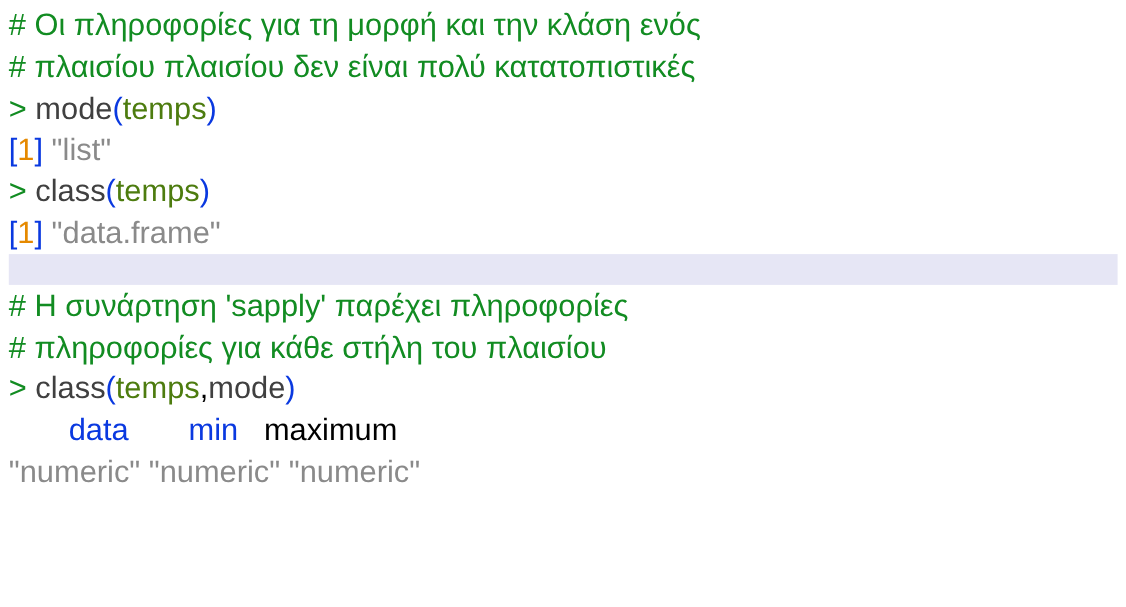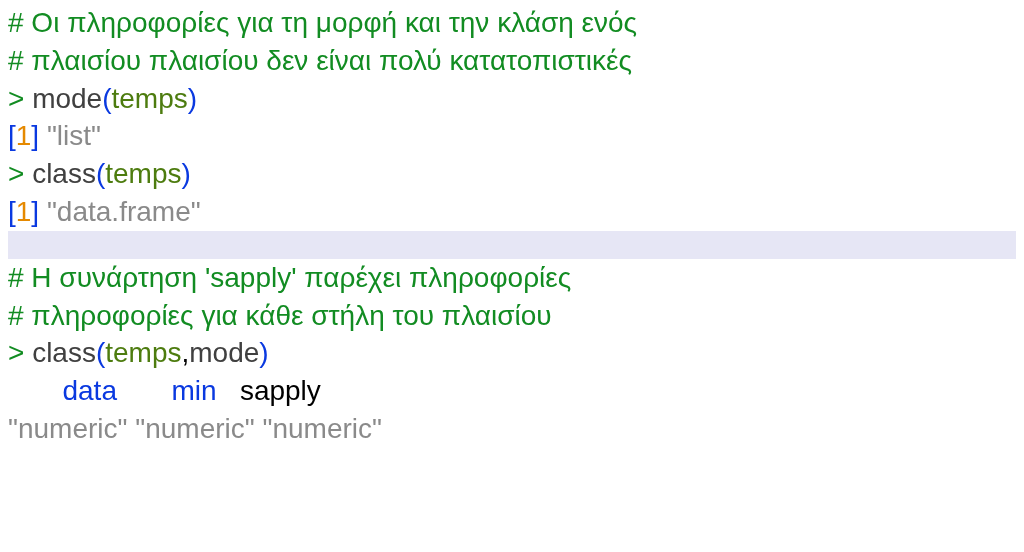--- a/index.html
+++ b/index.html
@@ -45,15 +45,15 @@
 
 <div class="line"><span class="bracket">[</span><span class="index">1</span><span class="bracket">]</span><span> </span><span class="output-gray">"data.frame"</span></div>
 
 <div class="divider"></div>
 
 <div class="line"><span class="comment"># Η συνάρτηση 'sapply' παρέχει πληροφορίες</span></div>
 <div class="line"><span class="comment"># πληροφορίες για κάθε στήλη του πλαισίου</span></div>
 
 <div class="line"><span class="prompt">&gt; </span><span class="func">class</span><span class="paren">(</span><span class="ident">temps</span><span class="sep">,</span><span class="func">mode</span><span class="paren">)</span></div>
 
-<div class="line"><span>       </span><span class="header">data</span><span>       </span><span class="header">min</span><span>   </span><span class="header-black">sapply</span></div>
+<div class="line"><span>       </span><span class="header">data</span><span>       </span><span class="header">min</span><span>   </span><span class="header-black">maximum</span></div>
 
 <div class="line"><span class="output-gray">"numeric"</span><span> </span><span class="output-gray">"numeric"</span><span> </span><span class="output-gray">"numeric"</span></div>
 
 </body></html>

